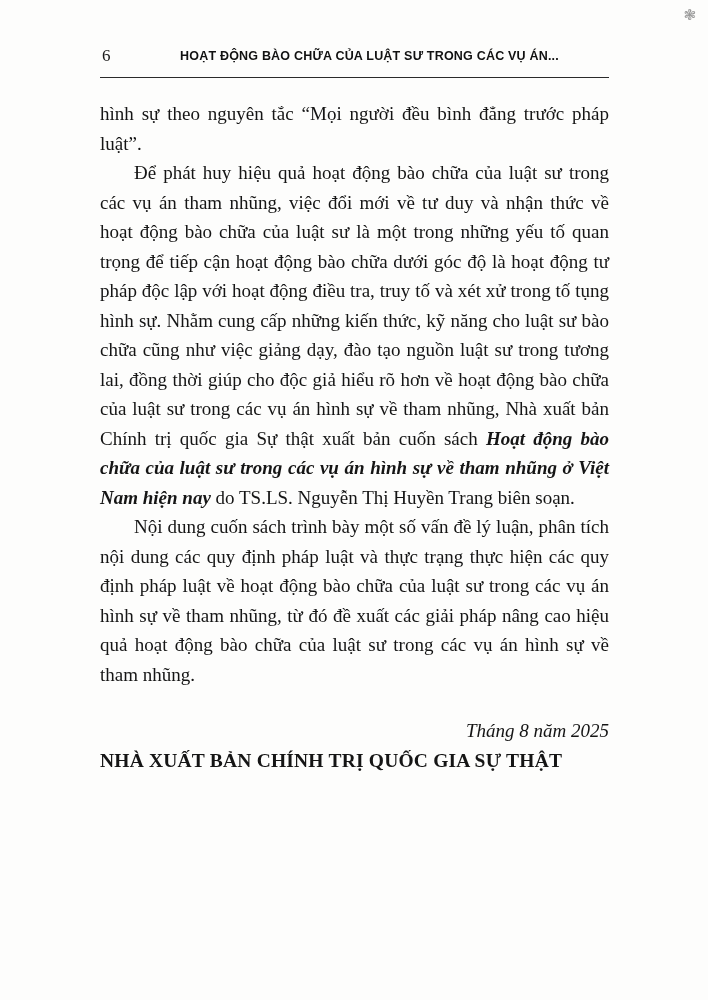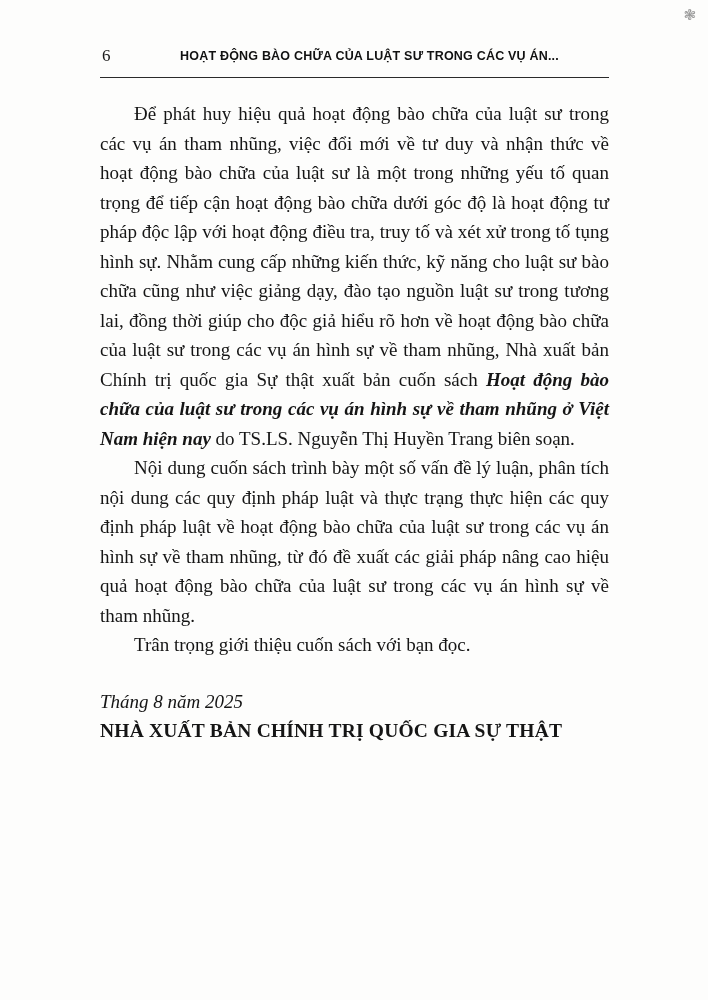--- a/index.html
+++ b/index.html
@@ -66,21 +66,21 @@
   .page-body p.no-indent {
     text-indent: 0;
   }
   .book-title {
     font-weight: bold;
     font-style: italic;
   }
   .date-line {
     margin-top: 27px !important;
     text-indent: 0 !important;
-    text-align: left;
+    text-align: right;
     font-style: italic;
     font-size: 19px;
   }
   .publisher-line {
     text-indent: 0 !important;
     text-align: left;
     font-weight: bold;
     font-size: 19.5px;
     letter-spacing: 0.2px;
     white-space: nowrap;
@@ -93,25 +93,25 @@
 
   <span class="corner-ornament">❃</span>
 
   <header class="page-header">
     <span class="page-number">6</span>
     <span class="running-title">HOẠT ĐỘNG BÀO CHỮA CỦA LUẬT SƯ TRONG CÁC VỤ ÁN...</span>
   </header>
 
   <main class="page-body">
 
+    <p class="no-indent">hình sự theo nguyên tắc “Mọi người đều bình đẳng trước pháp luật”.</p>
 
     <p><span>Để phát huy hiệu quả hoạt động bào chữa của luật sư trong các vụ án tham nhũng, việc đổi mới về tư duy và nhận thức về hoạt động bào chữa của luật sư là một trong những yếu tố quan trọng để tiếp cận hoạt động bào chữa dưới góc độ là hoạt động tư pháp độc lập với hoạt động điều tra, truy tố và xét xử trong tố tụng hình sự. Nhằm cung cấp những kiến thức, kỹ năng cho luật sư bào chữa cũng như việc giảng dạy, đào tạo nguồn luật sư trong tương lai, đồng thời giúp cho độc giả hiểu rõ hơn về hoạt động bào chữa của luật sư trong các vụ án hình sự về tham nhũng, Nhà xuất bản Chính trị quốc gia Sự thật xuất bản cuốn sách </span><span class="book-title">Hoạt động bào chữa của luật sư trong các vụ án hình sự về tham nhũng ở Việt Nam hiện nay</span><span> do TS.LS. Nguyễn Thị Huyền Trang biên soạn.</span></p>
 
     <p>Nội dung cuốn sách trình bày một số vấn đề lý luận, phân tích nội dung các quy định pháp luật và thực trạng thực hiện các quy định pháp luật về hoạt động bào chữa của luật sư trong các vụ án hình sự về tham nhũng, từ đó đề xuất các giải pháp nâng cao hiệu quả hoạt động bào chữa của luật sư trong các vụ án hình sự về tham nhũng.</p>
 
-    <p>Trân trọng giới thiệu cuốn sách với bạn đọc.</p>
 
     <p class="date-line">Tháng 8 năm 2025</p>
 
     <p class="publisher-line">NHÀ XUẤT BẢN CHÍNH TRỊ QUỐC GIA SỰ THẬT</p>
 
   </main>
 </div>
 
 </body></html>

